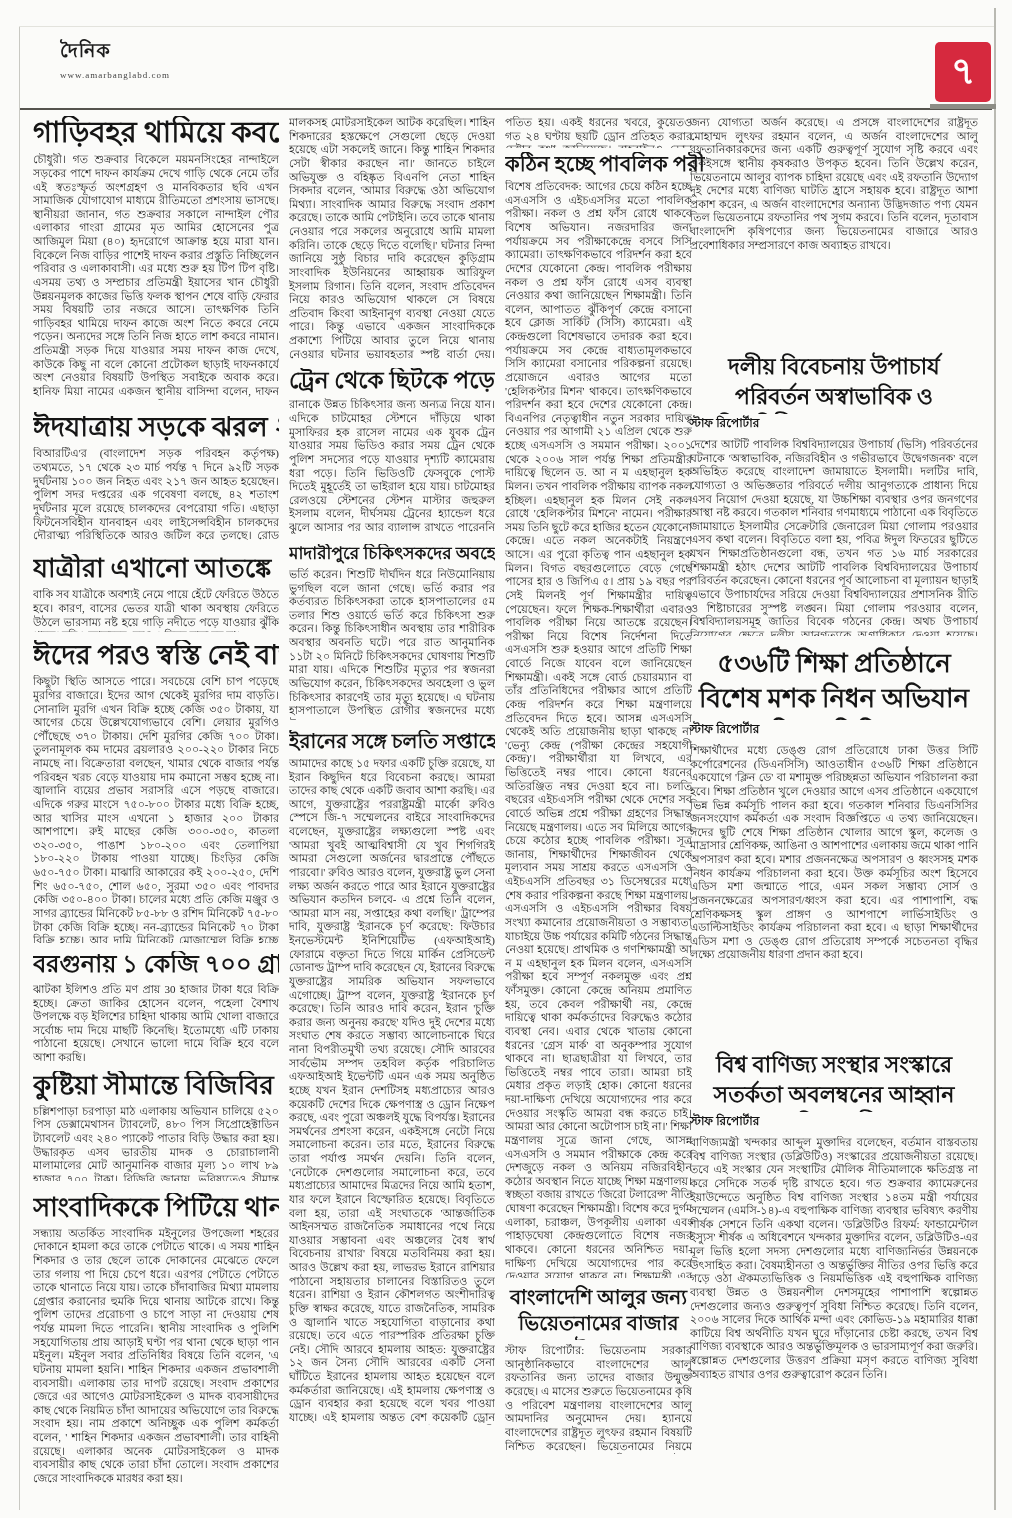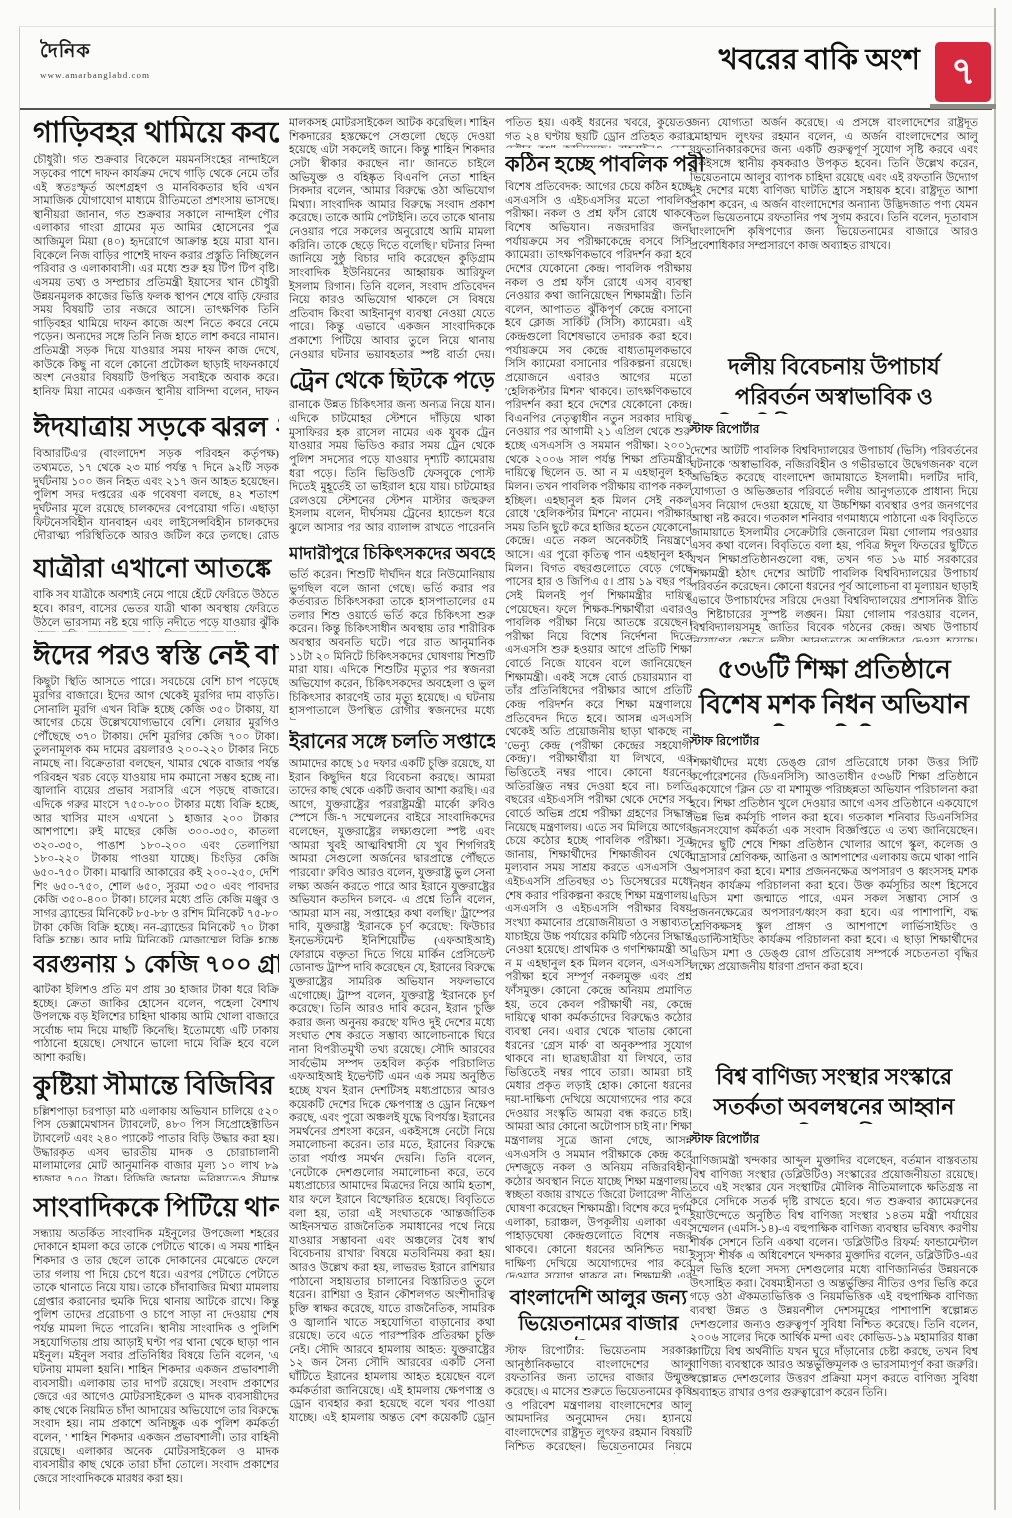--- a/index.html
+++ b/index.html
@@ -8,21 +8,21 @@
     background:#fbfbf9;
     font-family:"Liberation Serif","DejaVu Serif",serif;
     color:#1c1c1c;overflow:hidden;
   }
   .edge{position:absolute;background:#c9c9c3;}
   .edge-left{left:19px;top:26px;bottom:8px;width:1px;}
   .edge-right{left:994px;top:8px;bottom:8px;width:2px;background:#b9b9b2;}
   .edge-top{left:19px;top:26px;height:1px;right:18px;background:#e3e3dd;}
 
   
-  .masthead{position:absolute;left:40px;top:36px;}
+  .masthead{position:absolute;left:60px;top:36px;}
   .daily{font-size:19px;font-weight:bold;letter-spacing:1px;}
   .title{font-size:44px;font-weight:bold;line-height:1.05;letter-spacing:1px;color:#111;}
   .logo-disc{
     display:inline-block;width:40px;height:40px;border-radius:50%;
     background:#d6293e;color:#fff;text-align:center;line-height:40px;
     font-size:26px;font-weight:bold;vertical-align:middle;margin:0 2px;
   }
   .website{font-size:9px;letter-spacing:1px;color:#444;text-align:center;margin-top:2px;}
 
   .head-right{position:absolute;right:92px;top:44px;text-align:right;}
@@ -47,36 +47,35 @@
     font-weight:bold;text-align:center;color:#151515;
     margin:0;line-height:1.15;letter-spacing:0px;
     white-space:nowrap;overflow:hidden;
   }
   .hl.wrap{white-space:normal;}
   .body{
     font-size:11px;line-height:1.24;text-align:justify;color:#262626;
     overflow:hidden;margin-top:4px;
     word-break:break-word;
   }
-  .byline{font-size:12px;font-weight:bold;color:#111;margin-top:6px;}
+  .byline{font-size:12px;font-weight:bold;color:#111;margin-top:0;}
 </style>
 </head>
 <body>
 
 <div class="edge edge-left"></div>
 <div class="edge edge-right"></div>
 <div class="edge edge-top"></div>
 
 <div class="masthead">
   <div class="daily">দৈনিক</div>
   <div class="website">www.amarbanglabd.com</div>
 </div>
 
 <div class="head-right">
-  <div class="section-title">খবরের বাকি অংশ</div>
 </div>
 <div class="page-badge">৭</div>
 <div class="head-rule"></div>
 <div class="head-rule-thick"></div>
 
 <div class="col col1">
   <div>
     <h2 class="hl" style="font-size:29px;">গাড়িবহর থামিয়ে কবরে নেমে</h2>
     <div class="body" style="height:247px;">চৌধুরী। গত শুক্রবার বিকেলে ময়মনসিংহের নান্দাইলে সড়কের পাশে দাফন কার্যক্রম দেখে গাড়ি থেকে নেমে তাঁর এই স্বতঃস্ফূর্ত অংশগ্রহণ ও মানবিকতার ছবি এখন সামাজিক যোগাযোগ মাধ্যমে রীতিমতো প্রশংসায় ভাসছে। স্থানীয়রা জানান, গত শুক্রবার সকালে নান্দাইল পৌর এলাকার গাংরা গ্রামের মৃত আমির হোসেনের পুত্র আজিমুল মিয়া (৪০) হৃদরোগে আক্রান্ত হয়ে মারা যান। বিকেলে নিজ বাড়ির পাশেই দাফন করার প্রস্তুতি নিচ্ছিলেন পরিবার ও এলাকাবাসী। এর মধ্যে শুরু হয় টিপ টিপ বৃষ্টি। এসময় তথ্য ও সম্প্রচার প্রতিমন্ত্রী ইয়াসের খান চৌধুরী উন্নয়নমূলক কাজের ভিত্তি ফলক স্থাপন শেষে বাড়ি ফেরার সময় বিষয়টি তার নজরে আসে। তাৎক্ষণিক তিনি গাড়িবহর থামিয়ে দাফন কাজে অংশ নিতে কবরে নেমে পড়েন। অন্যদের সঙ্গে তিনি নিজ হাতে লাশ কবরে নামান। প্রতিমন্ত্রী সড়ক দিয়ে যাওয়ার সময় দাফন কাজ দেখে, কাউকে কিছু না বলে কোনো প্রটোকল ছাড়াই দাফনকার্যে অংশ নেওয়ার বিষয়টি উপস্থিত সবাইকে অবাক করে। হানিফ মিয়া নামের একজন স্থানীয় বাসিন্দা বলেন, দাফন শেষে মরহুমের আত্মার মাগফিরাত কামনায় সবার সঙ্গে মোনাজাতে অংশে নেন প্রতিমন্ত্রী। পরে তিনি পুনরায় তার গন্তব্যের উদ্দেশ্যে রওনা হন। পদের গণ্ডি পেরিয়ে সাধারণ মানুষের পাশে দাঁড়ানোর এমন দৃশ্য বর্তমান সময়ে বিরল। এটি মানবিকতার পরিচয় বহন করে। ঘটনার প্রত্যক্ষদর্শী নান্দাইল উপজেলা বিএনপির সদস্য সচিব মো. এনামুল কাদির বলেন, সরকারি প্রটোকল উপেক্ষা করে একজন মন্ত্রীকে এভাবে সাধারণ মানুষের পাশে দাঁড়িয়ে দাফন কাজে সরাসরি অংশ নিতে দেখে আমরা অভিভূত হয়েছি। এটি বর্তমান সময়ে এক বিরল দৃশ্য। উপজেলা বিএনপির সিনিয়র যুগ্ম আহ্বায়ক মিজানুর রহমান লিটন বলেন, একজন প্রতিমন্ত্রী নিজ হাতে লাশের খাটিয়া ধরবেন এবং কবরে নামবেন- এমন দৃশ্য সচরাচর দেখা যায় না। তার এই আচরণ মানুষের প্রতি আন্তরিকতারই প্রকাশ।</div>
   </div>

